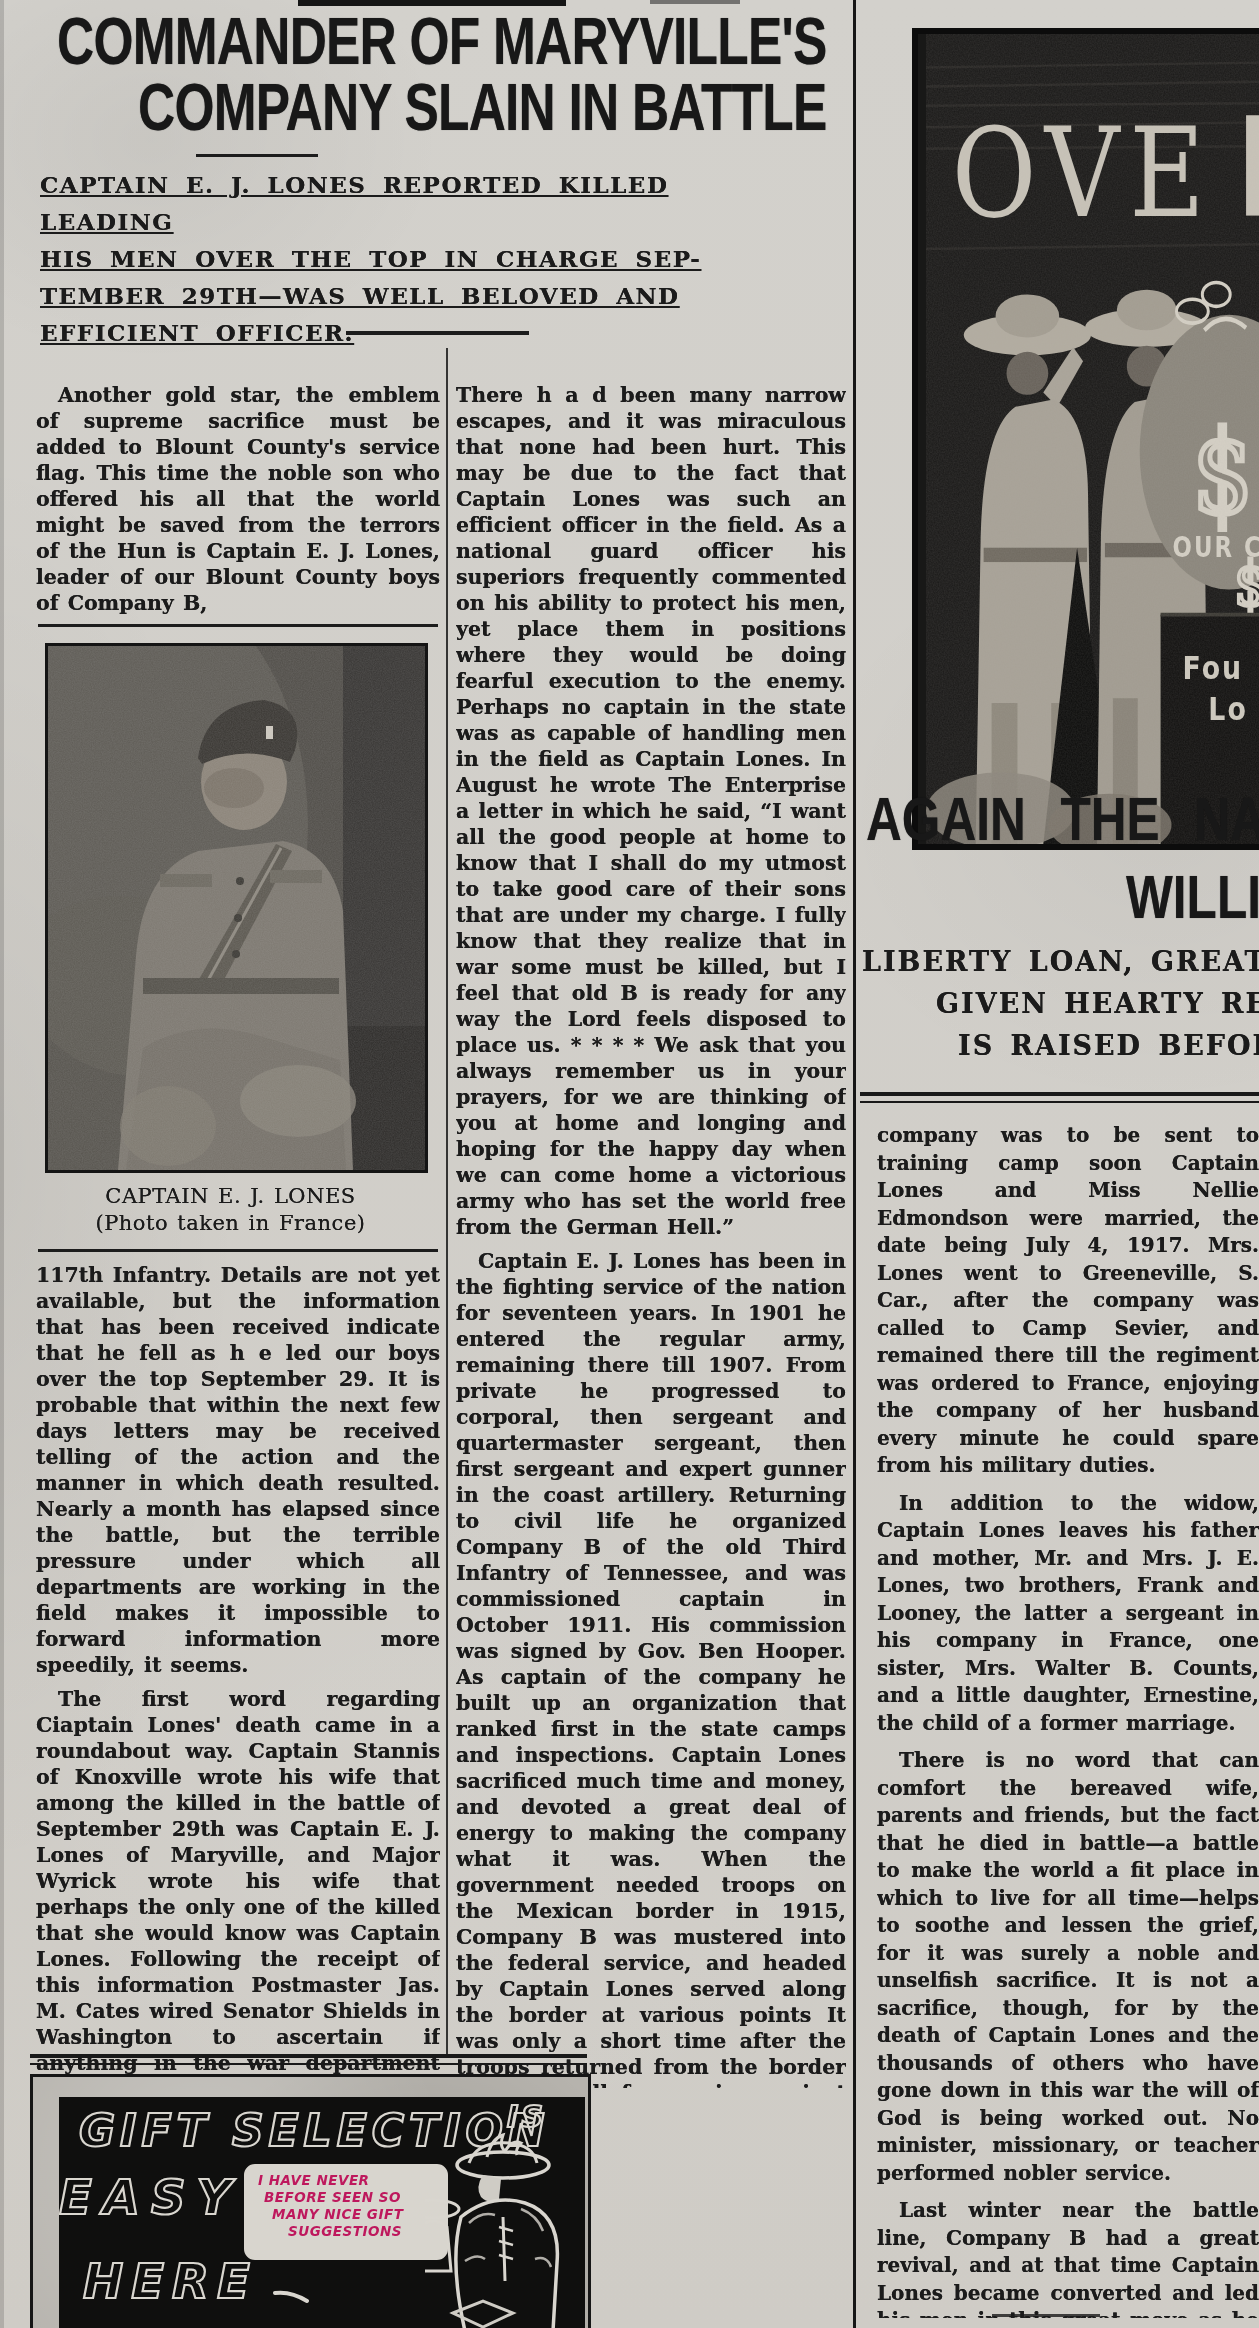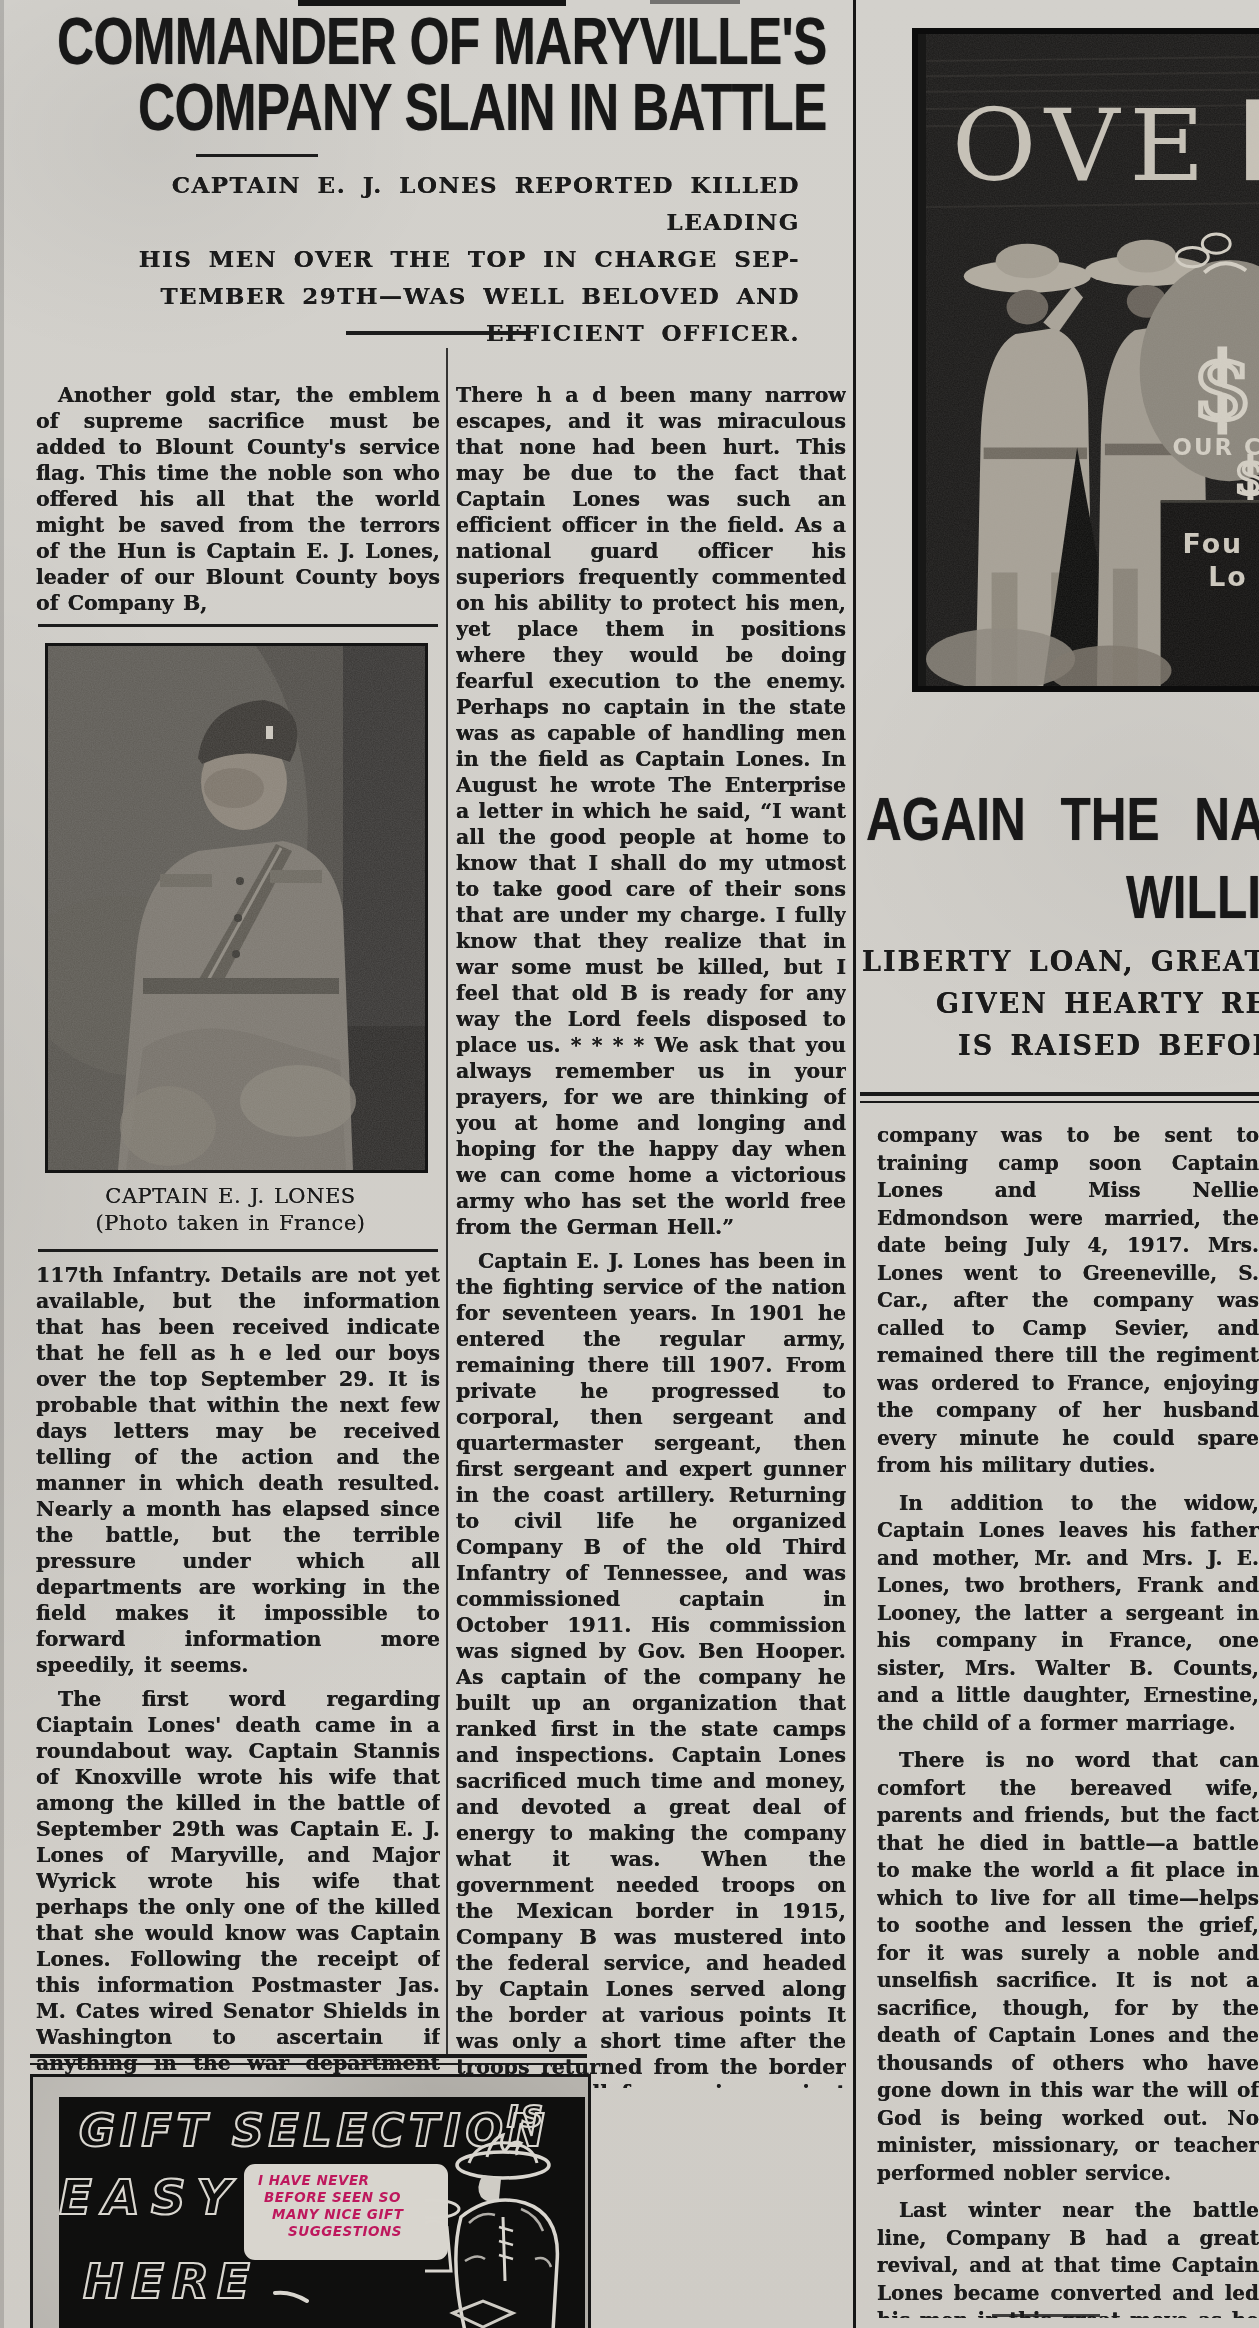--- a/index.html
+++ b/index.html
@@ -16,23 +16,23 @@
     color:#1b1b1b;
   }
   
   .hl{position:absolute;font-family:"Liberation Sans", sans-serif;font-weight:bold;
       font-size:66px;line-height:1;white-space:nowrap;color:#181818;
       transform:scaleX(.78);transform-origin:left top;letter-spacing:-1px;
       text-shadow:0 0 1px rgba(20,20,20,.6);}
   .hl1{left:57px;top:8px;}
   .hl2{left:138px;top:74px;}
   .rule{position:absolute;background:#1c1c1c;}
-  .subhead{position:absolute;left:40px;top:166px;width:760px;text-align:right;
+  .subhead{position:absolute;left:40px;top:166px;width:760px;text-align:left;
       font-weight:bold;font-size:23px;line-height:37px;letter-spacing:1.5px;word-spacing:7px;
-      text-shadow:0 0 .6px #222;}
+      text-shadow:0 0 .6px #222;text-decoration:underline;}
   
   .bodycol{position:absolute;top:366px;font-size:20.5px;line-height:26px;
       text-align:justify;font-weight:bold;overflow:hidden;
       text-shadow:0 0 .5px #2a2a2a;word-spacing:2px;margin-top:16px;}
   .col1{left:36px;width:404px;height:1704px;}
   .col2{left:456px;width:390px;height:1706px;}
   .bodycol p{margin:0 0 8px 0;}
   .indent{text-indent:22px;}
   .colrule{border:0;border-top:3px solid #1c1c1c;margin:6px 2px 10px 2px;}
   
@@ -41,21 +41,21 @@
   .photo svg{display:block;width:100%;height:100%;}
   .caption{margin-top:10px;width:389px;text-align:center;font-weight:normal;
       font-size:21px;line-height:27px;letter-spacing:.5px;}
   
   .vdiv-cols{position:absolute;left:446px;top:348px;width:2px;height:1706px;background:rgba(25,25,25,.85);}
   .vdiv-main{position:absolute;left:853px;top:0;width:3px;height:2328px;background:#161616;}
   .edge-left{position:absolute;left:0;top:0;width:4px;height:2328px;background:rgba(0,0,0,.15);}
   .top-smudge{position:absolute;left:298px;top:0;width:268px;height:6px;background:#151515;}
   .top-smudge2{position:absolute;left:650px;top:0;width:90px;height:4px;background:rgba(20,20,20,.5);}
   
-  .poster{position:absolute;left:912px;top:28px;width:347px;height:664px;
+  .poster{position:absolute;left:912px;top:28px;width:347px;height:822px;
       border:6px solid #0c0c0c;border-right:0;background:#181817;box-sizing:border-box;padding-left:8px;}
   .poster svg{display:block;width:100%;height:100%;}
   .rhl{position:absolute;font-family:"Liberation Sans", sans-serif;font-weight:bold;
       font-size:62px;line-height:1;white-space:nowrap;color:#181818;
       transform:scaleX(.8);transform-origin:left top;
       text-shadow:0 0 1px rgba(20,20,20,.6);}
   .rhl1{left:866px;top:788px;word-spacing:26px;}
   .rhl2{left:1126px;top:866px;}
   .rsub{position:absolute;font-weight:bold;font-size:27px;white-space:nowrap;
       letter-spacing:2px;word-spacing:5px;text-shadow:0 0 .6px #222;}

